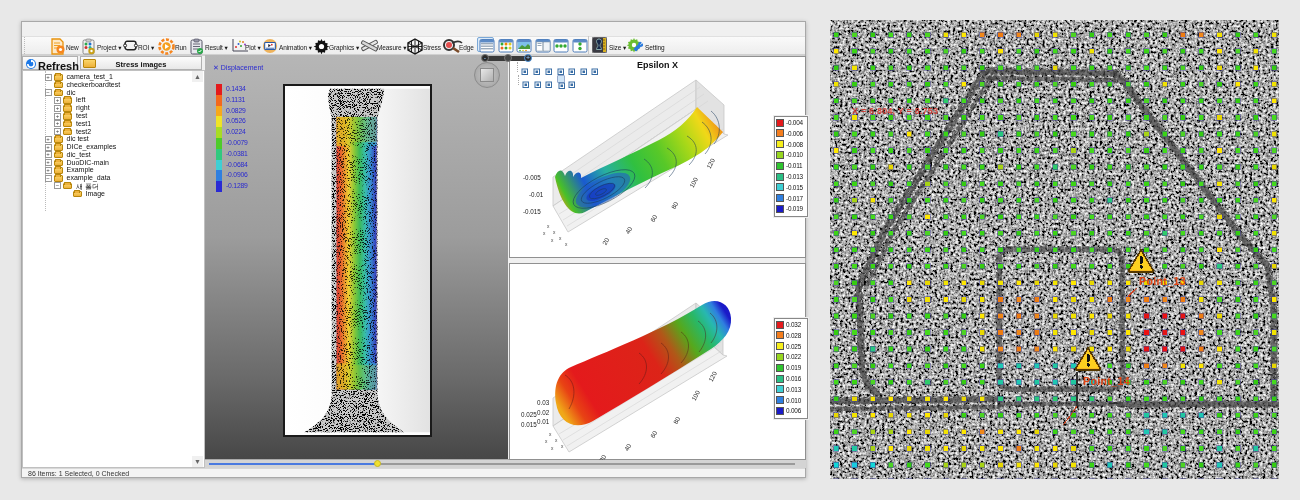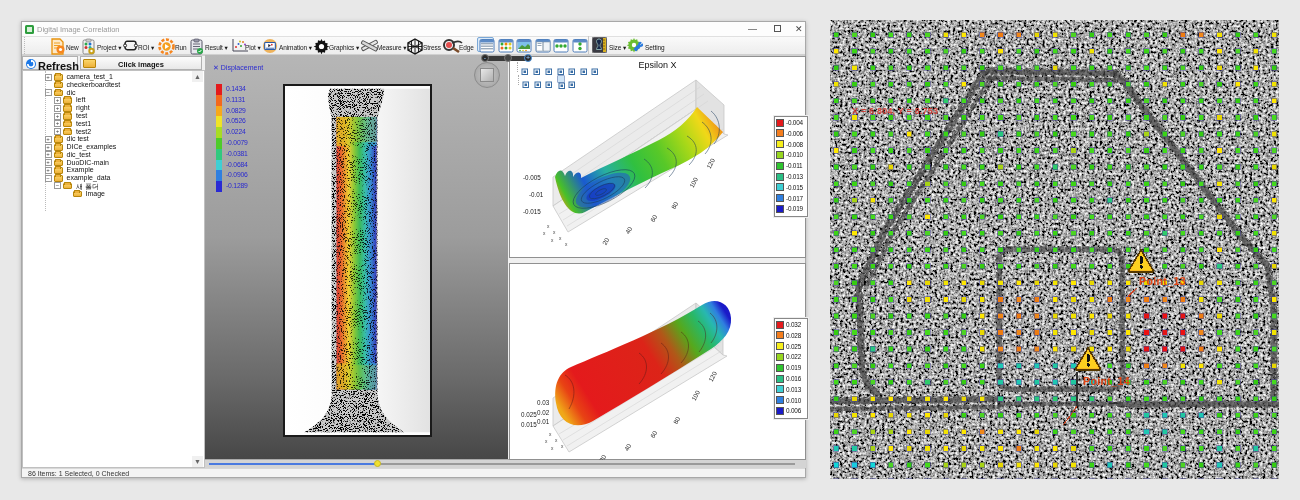--- a/index.html
+++ b/index.html
@@ -9,30 +9,20 @@
 .cbv{position:absolute;left:226px;font-size:6.8px;color:#2a2ad0;letter-spacing:-.2px}
 .trow{position:absolute;left:0;width:160px;height:8px;font-size:7px}
 .ebox{position:absolute;top:.5px;width:7px;height:7px;border:1px solid #999;background:#fff;font-size:6px;line-height:5px;text-align:center;color:#444}
 .fold{position:absolute;top:1px;width:9px;height:6.5px;background:linear-gradient(#fbd66a,#eeb13a);border:1px solid #b8860b;border-radius:1px}
 .fold:before{content:"";position:absolute;left:0;top:-2px;width:4.5px;height:2px;background:#eeb13a;border:1px solid #b8860b;border-bottom:none;border-radius:1px 1px 0 0}
 .tname{position:absolute;top:0;color:#111;white-space:nowrap}
 </style></head><body>
 <div id="page">
 <div id="win">
 
-  <div class="abs" style="left:0;top:0;width:783px;height:14px;background:#fdfdfd">
-    <svg class="abs" style="left:3px;top:3px" width="9" height="9">
-          <rect width="9" height="9" rx="1.5" fill="#2e9e3e"></rect>
-          <rect x="2" y="2" width="5" height="5" fill="#d8f0d8"></rect>
-        </svg>
-    <div class="abs" style="left:15px;top:3px;font-size:7.5px;color:#999">Digital Image Correlation</div>
-    <div class="abs" style="left:726px;top:2px;font-size:9px;color:#444">—</div>
-    <div class="abs" style="left:752px;top:3px;width:7px;height:7px;border:1px solid #555"></div>
-    <div class="abs" style="left:773px;top:2px;font-size:9px;color:#444">✕</div>
-  </div>
 
   <div class="abs" style="left:0;top:14px;width:783px;height:20px;background:linear-gradient(#fafafa,#ededed);border-top:1px solid #e0e0e0;border-bottom:2px solid #d0d0d0"></div>
   <div class="abs" style="left:2px;top:15px;width:3px;height:17px;border-left:1px dotted #bbb"></div>
   <div style="position:absolute;left:27px;top:16px;width:17px;height:17px"><svg width="17" height="17" viewBox="0 0 17 17">
           <path d="M3 1h8l3 3v12H3z" fill="#fde9c8" stroke="#e8920c" stroke-width="1.3"></path>
           <path d="M5 5h6M5 7.5h6M5 10h4" stroke="#f0a020" stroke-width="1"></path>
           <circle cx="11.5" cy="11.5" r="4" fill="#f6861f"></circle>
           <circle cx="11.5" cy="11.5" r="1.6" fill="#fff"></circle>
         </svg></div>
 <div class="tblbl" style="left:44px">New</div>
@@ -172,21 +162,21 @@
   <div class="abs" style="left:0;top:34px;width:56px;height:14px;background:linear-gradient(#fcfcfc,#e8e8e8);border:1px solid #b0b0b0">
      <svg class="abs" style="left:3px;top:2px" width="10" height="10">
           <circle cx="5" cy="5" r="5" fill="#1a78e8"></circle>
           <path d="M5 1.8 A3.2 3.2 0 1 1 1.8 5" stroke="#fff" stroke-width="1.6" fill="none"></path>
           <path d="M5 0.4 L7 1.9 L5 3.4z" fill="#fff"></path>
         </svg>
      <div class="abs" style="left:15px;top:3px;font-size:11px;font-weight:bold;color:#111">Refresh</div>
   </div>
   <div class="abs" style="left:58px;top:34px;width:122px;height:14px;background:linear-gradient(#fcfcfc,#e8e8e8);border:1px solid #b0b0b0">
      <div class="abs" style="left:2px;top:1.5px;width:13px;height:9.5px;background:linear-gradient(#fbd66a,#eeb13a);border:1px solid #b8860b;border-radius:1px"></div>
-     <div class="abs" style="left:0;top:3px;width:100%;text-align:center;font-size:7.5px;font-weight:bold;color:#111">Click images</div>
+     <div class="abs" style="left:0;top:3px;width:100%;text-align:center;font-size:7.5px;font-weight:bold;color:#111">Stress images</div>
   </div>
 
   <div class="abs" style="left:0;top:48px;width:183px;height:398px;background:#fff;border:1px solid #c0c0c0;overflow:hidden">
     <div class="abs" style="left:22px;top:0;width:1px;height:140px;border-left:1px dotted #bbb"></div>
     <div class="trow" style="top:2.2px">
           <span class="ebox" style="left:21.5px">+</span>
           <span class="fold" style="left:30.5px"></span>
           <span class="tname" style="left:43.5px">camera_test_1</span>
         </div>
 <div class="trow" style="top:9.9px">
@@ -347,21 +337,21 @@
 <div class="abs" style="left:474px;top:62px;width:26px;height:26px;border-radius:50%;background:radial-gradient(#cfcfcf,#9a9a9a);opacity:.9;border:1px solid #888"></div>
 <div class="abs" style="left:480px;top:68px;width:14px;height:14px;background:linear-gradient(135deg,#e8e8e8,#b0b0b0);border:1.5px solid #8a8a8a"></div>
 
 <div class="abs" style="left:205px;top:459px;width:601px;height:9px;background:#d4d4d4;border-top:1px solid #aaa"></div>
 <div class="abs" style="left:209px;top:462.5px;width:168px;height:2px;background:#4a7ae0"></div>
 <div class="abs" style="left:380px;top:463px;width:415px;height:1.5px;background:#9a9a9a"></div>
 <div class="abs" style="left:374px;top:460px;width:7px;height:7px;background:#f0e030;border-radius:50%;border:1px solid #c8b820"></div>
 
 <div class="abs" style="left:509px;top:56px;width:297px;height:202px;background:#fff;border:1px solid #909090"></div>
 <div class="abs" style="left:509px;top:263px;width:297px;height:197px;background:#fff;border:1px solid #909090"></div>
-<div class="abs" style="left:509px;top:56px;width:297px;height:11px;text-align:center;font-size:9px;font-weight:normal;color:#111"><span style="position:relative;top:4px">Epsilon X</span></div>
+<div class="abs" style="left:509px;top:56px;width:297px;height:11px;text-align:center;font-size:9px;font-weight:bold;color:#111"><span style="position:relative;top:4px">Epsilon X</span></div>
 <div style="position:absolute;left:517px;top:62px;width:3px;height:10px;border-left:1px dotted #aaa"></div>
 <div style="position:absolute;left:521.0px;top:62px;width:8px;height:8px;border-radius:1px"><svg width="8" height="8">
         <rect x="1" y="1" width="5.5" height="5.5" fill="none" stroke="#3a6ea5" stroke-width="1"></rect>
         <rect x="2.5" y="2.5" width="2.5" height="2.5" fill="#3a6ea5"></rect>
       </svg></div>
 <div style="position:absolute;left:533.0px;top:62px;width:8px;height:8px;border-radius:1px"><svg width="8" height="8">
         <rect x="1" y="1" width="5.5" height="5.5" fill="none" stroke="#3a6ea5" stroke-width="1"></rect>
         <rect x="2.5" y="2.5" width="2.5" height="2.5" fill="#3a6ea5"></rect>
       </svg></div>
 <div style="position:absolute;left:545.0px;top:62px;width:8px;height:8px;border-radius:1px"><svg width="8" height="8">

